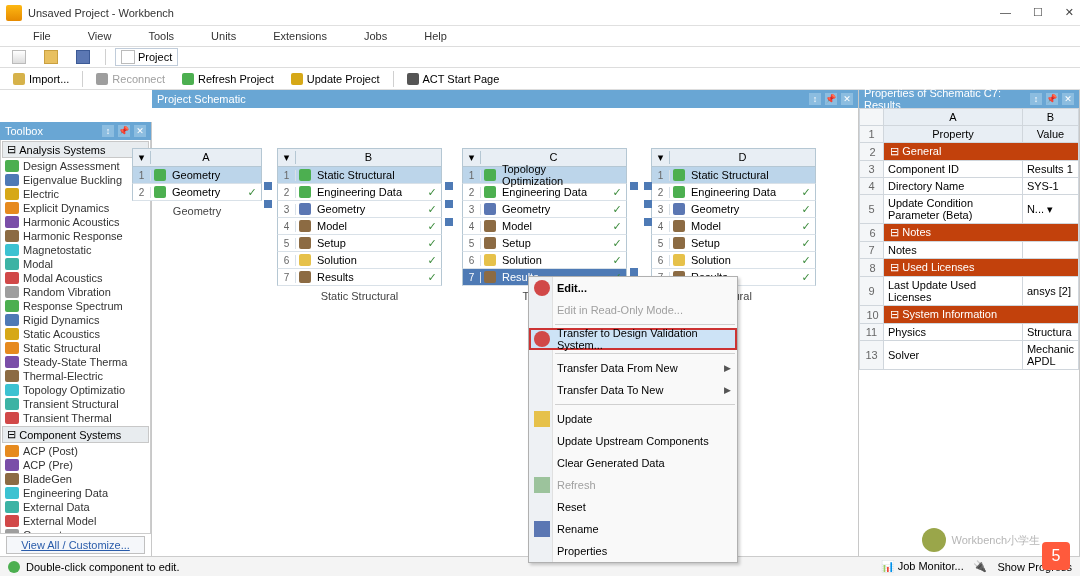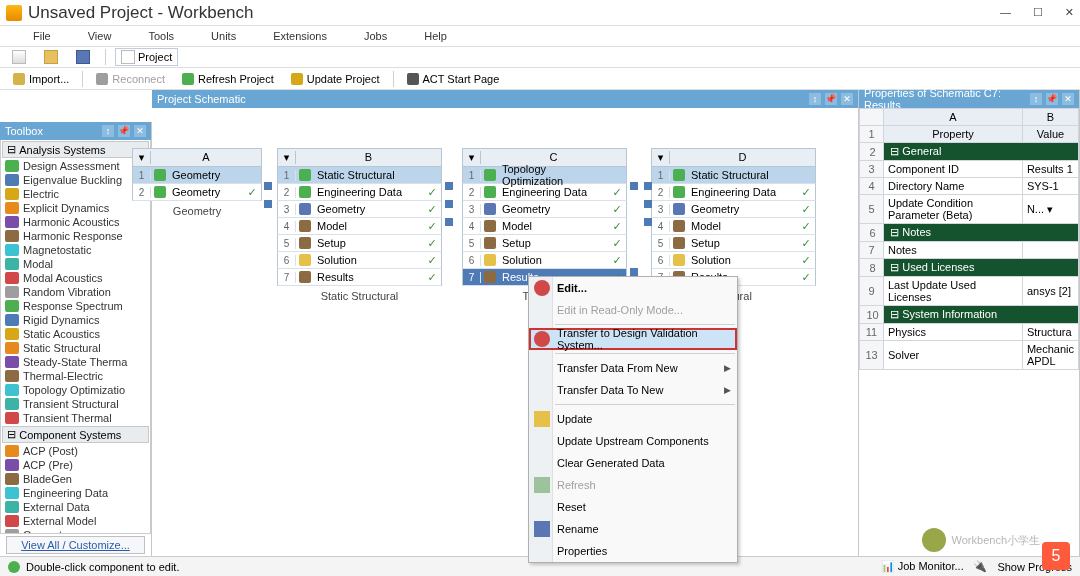--- a/index.html
+++ b/index.html
@@ -1,21 +1,21 @@
 <!DOCTYPE html>
 <html><head>
 <meta charset="utf-8">
 <style>
 * { box-sizing: border-box; margin: 0; padding: 0; font-family: "Segoe UI", Tahoma, sans-serif; font-size: 11px; }
 body { width: 1080px; height: 576px; background: #fff; overflow: hidden; position: relative; }
 
 
 .titlebar { height: 26px; background: #fff; display: flex; align-items: center; padding: 0 6px; border-bottom: 1px solid #e0e0e0; }
 .titlebar .logo { width: 16px; height: 16px; background: linear-gradient(#fdb813,#e68a00); border-radius: 2px; margin-right: 6px; position: relative; }
-.titlebar .title { font-size: 17px; color: #333; }
+.titlebar .title { font-size: 11px; color: #333; }
 .winbtns { margin-left: auto; display: flex; gap: 22px; color: #444; font-size: 13px; }
 
 
 .menubar { height: 20px; display: flex; align-items: center; gap: 14px; padding: 0 10px; color: #333; }
 .menubar span { cursor: default; padding-left: 23px; }
 
 
 .quickbar { height: 22px; border-top: 1px solid #ddd; border-bottom: 1px solid #ddd; display: flex; align-items: center; padding: 0 6px; gap: 6px; }
 .qbtn { display:flex; align-items:center; gap:3px; padding: 1px 5px; border:1px solid transparent; }
 .qbtn .ic { width:14px; height:14px; display:inline-block; }
@@ -69,21 +69,21 @@
 .ctxmenu .mit.hi { background:#cde3f6; border:2px solid #cc3333; height:22px; padding:0 4px 0 26px; }
 .ctxmenu .msep { height:1px; background:#d0d0d0; margin:3px 2px 3px 26px; }
 .ctxmenu .iconcol { position:absolute; left:0; top:0; bottom:0; width:24px; background:#eef1f4; border-right:1px solid #e0e0e0; z-index:-1;}
 
 
 .props { width:222px; border-left:1px solid #c8c8c8; }
 .props table { width:100%; border-collapse:collapse; }
 .props th, .props td { border:1px solid #d0d6dc; padding:2px 4px; font-size:11px; background:#fff; text-align:left; }
 .props th { background:#e8eef4; text-align:center; font-weight:normal; }
 .props .rownum { width:24px; text-align:center; color:#666; background:#f4f6f8; }
-.props .grp td { background:#14532d; color:#fff; padding-left:6px; }
+.props .grp td { background:#c2410c; color:#fff; padding-left:6px; }
 .props .grp .rownum { background:#f4f6f8; color:#666;}
 
 
 .watermark { position:absolute; right:40px; bottom:24px; font-size:22px; color:rgba(120,120,120,.55); pointer-events:none; display:flex; align-items:center; gap:6px;}
 .watermark .wm-ic { width:24px; height:24px; border-radius:50%; background:#9aa64a; }
 
 
 .c-green{background:#4caf50;} .c-blue{background:#4e7ab5;} .c-red{background:#d14848;}
 .c-teal{background:#3cb3a4;} .c-brown{background:#8c6b43;} .c-orange{background:#e68a1e;}
 .c-purple{background:#7a4ea8;} .c-yellow{background:#d6a817;} .c-grey{background:#9e9e9e;}

